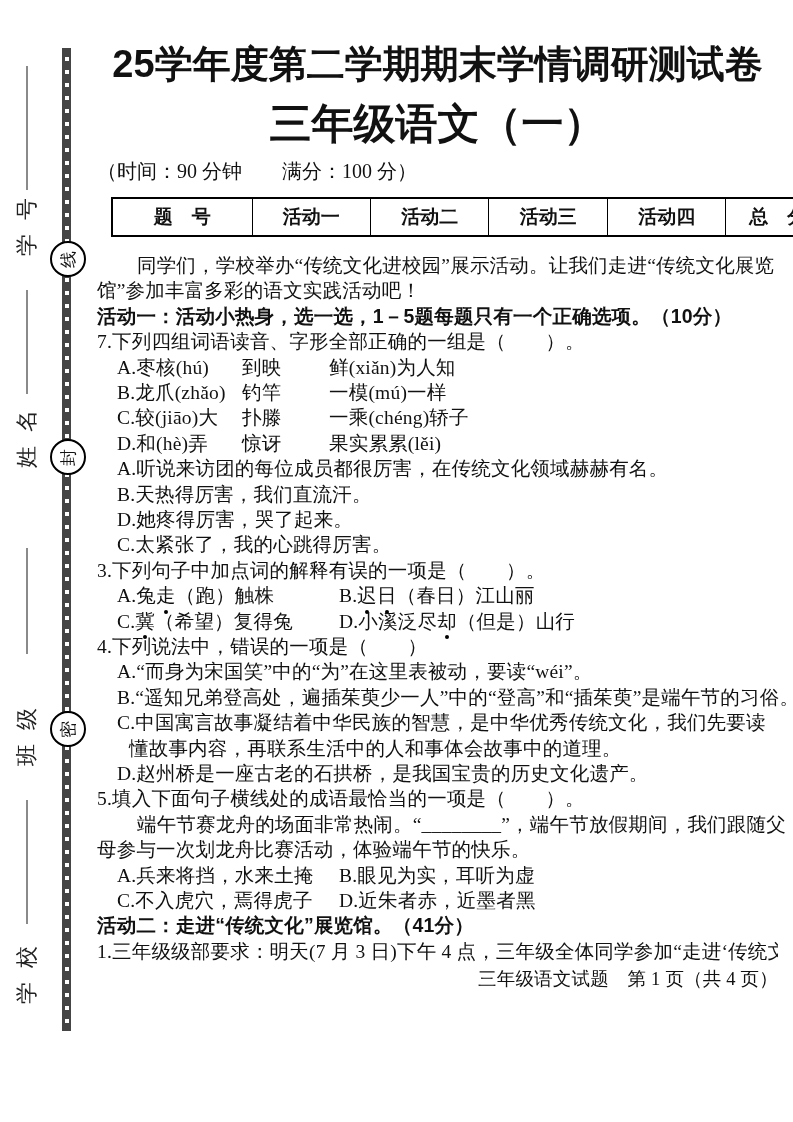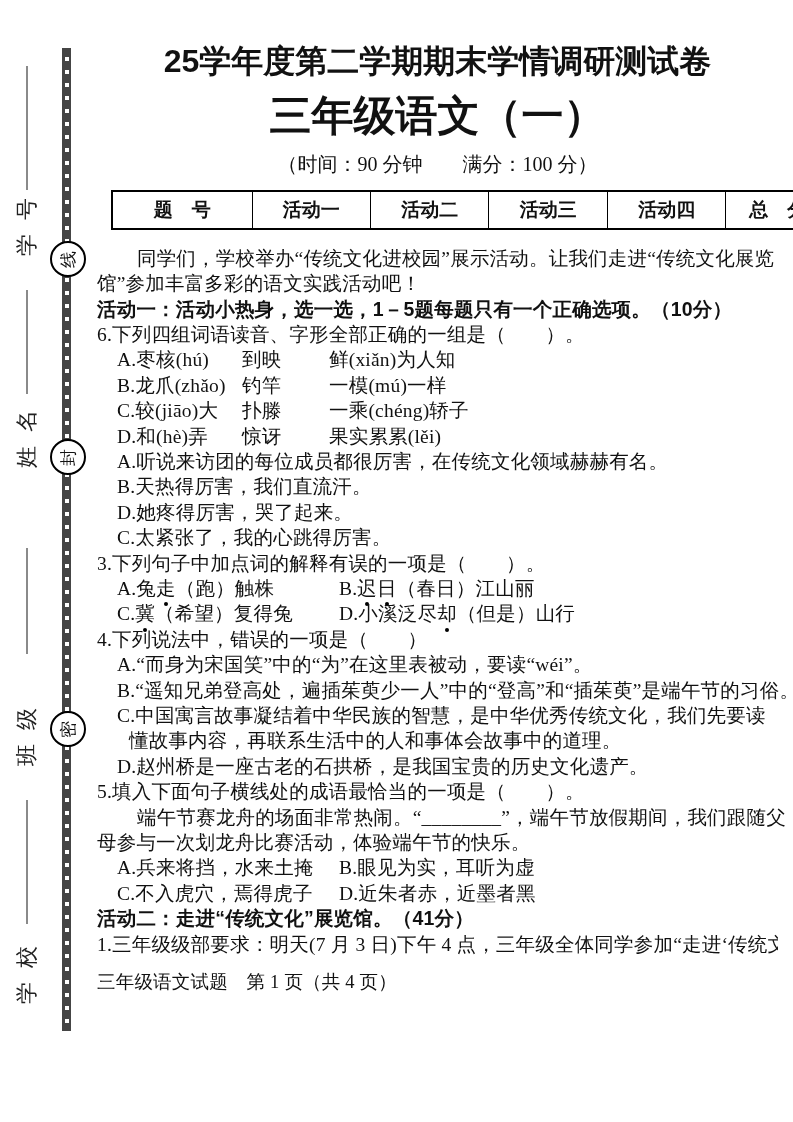--- a/index.html
+++ b/index.html
@@ -19,44 +19,44 @@
            font-size:22px;color:#222;}
   .v-label span{display:block;line-height:1;transform:rotate(-90deg);}
   .v-label.l1{top:198px;} .v-label.l2{top:410px;} .v-label.l3{top:708px;} .v-label.l4{top:946px;}
   .seal-circle{position:absolute;left:50px;width:32px;height:32px;border:2px solid #000;border-radius:50%;
                background:#fff;display:flex;align-items:center;justify-content:center;font-size:17px;z-index:2;}
   .seal-circle span{transform:rotate(-90deg);line-height:1;}
   .seal-circle.c1{top:241px;} .seal-circle.c2{top:439px;} .seal-circle.c3{top:711px;}
   
   .content{position:absolute;left:97px;top:42px;width:681px;}
   .title{margin:0 0 12px 0;text-align:center;font-family:"Liberation Sans","DejaVu Sans",sans-serif;
-         font-weight:900;font-size:32px;line-height:1.2;letter-spacing:0px;white-space:nowrap;}
+         font-weight:900;font-size:38px;line-height:1.2;letter-spacing:0px;white-space:nowrap;}
   .subtitle{margin:0 0 10px 0;text-align:center;font-weight:bold;font-size:42px;line-height:1.15;white-space:nowrap;}
-  .info{margin:0 0 12px 0;text-align:center;font-size:20px;white-space:nowrap;}
+  .info{margin:0 0 12px 0;text-align:left;font-size:20px;white-space:nowrap;}
   table.score{border-collapse:collapse;margin:4px 0 16px 14px;width:720px;table-layout:fixed;
               font-family:"Liberation Sans","DejaVu Sans",sans-serif;}
   table.score td{border:1px solid #000;text-align:center;font-weight:bold;font-size:19px;padding:0;}
   table.score{border:2px solid #000;}
   table.score tr.hd td{height:36px;}
   table.score tr.sc td{height:41px;}
   col.c0{width:19.5%;} col.ca{width:16.5%;} col.c5{width:14.5%;}
   
   .bt{font-size:19.5px;line-height:25.4px;letter-spacing:0.2px;}
   .ln{white-space:nowrap;}
   .indent{text-indent:2.05em;}
   .bold-head{font-family:"Liberation Sans","DejaVu Sans",sans-serif;font-weight:bold;}
   .opt{margin-left:20px;}
   .optwrap{margin-left:20px;padding-left:12px;text-indent:-12px;white-space:normal;}
   .row3{position:relative;margin-left:20px;}
   .row3 .c2{position:absolute;left:125px;}
   .row3 .c3{position:absolute;left:212px;}
   .row2{position:relative;margin-left:20px;}
   .row2 .cB{position:absolute;left:222px;}
   .cut{white-space:nowrap;overflow:hidden;}
-  .footer{text-align:left;font-size:18.5px;margin-top:13px;white-space:nowrap;}
+  .footer{text-align:right;font-size:18.5px;margin-top:3px;white-space:nowrap;}
   
   .dc{position:relative;display:inline-block;}
   .dc::after{content:"";position:absolute;left:50%;bottom:-5px;transform:translateX(-50%);
              width:4px;height:4px;border-radius:50%;background:#000;}
 </style>
 </head>
 <body>
 
 <div class="page">
 
@@ -122,21 +122,21 @@
     </tbody>
       </table>
 
     <div class="bt">
 
       <div class="ln indent">同学们，学校举办“传统文化进校园”展示活动。让我们走进“传统文化展览</div>
       <div class="ln">馆”参加丰富多彩的语文实践活动吧！</div>
 
       <div class="ln bold-head">活动一：活动小热身，选一选，1－5题每题只有一个正确选项。（10分）</div>
 
-      <div class="ln">6.下列四组词语读音、字形全部正确的一组是（　　）。</div>
+      <div class="ln">7.下列四组词语读音、字形全部正确的一组是（　　）。</div>
       <div class="ln row3">
         <span class="c1">A.枣核(hú)</span>
         <span class="c2">到映</span>
         <span class="c3">鲜(xiǎn)为人知</span>
       </div>
       <div class="ln row3">
         <span class="c1">B.龙爪(zhǎo)</span>
         <span class="c2">钓竿</span>
         <span class="c3">一模(mú)一样</span>
       </div>

